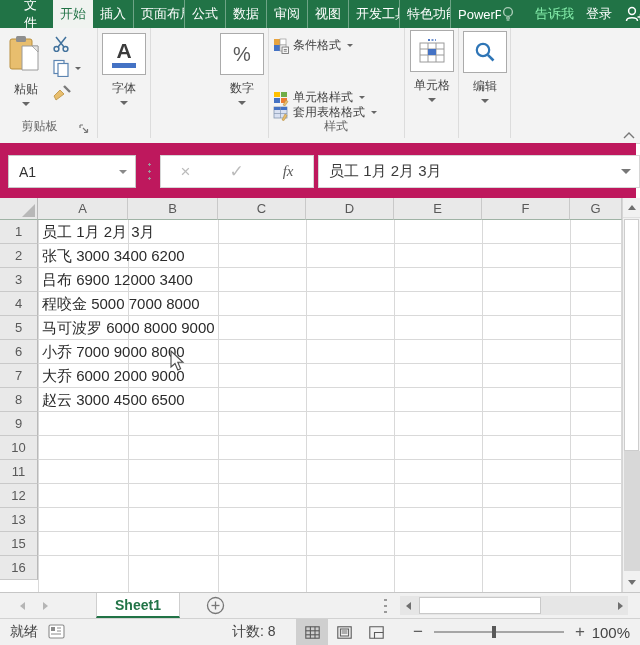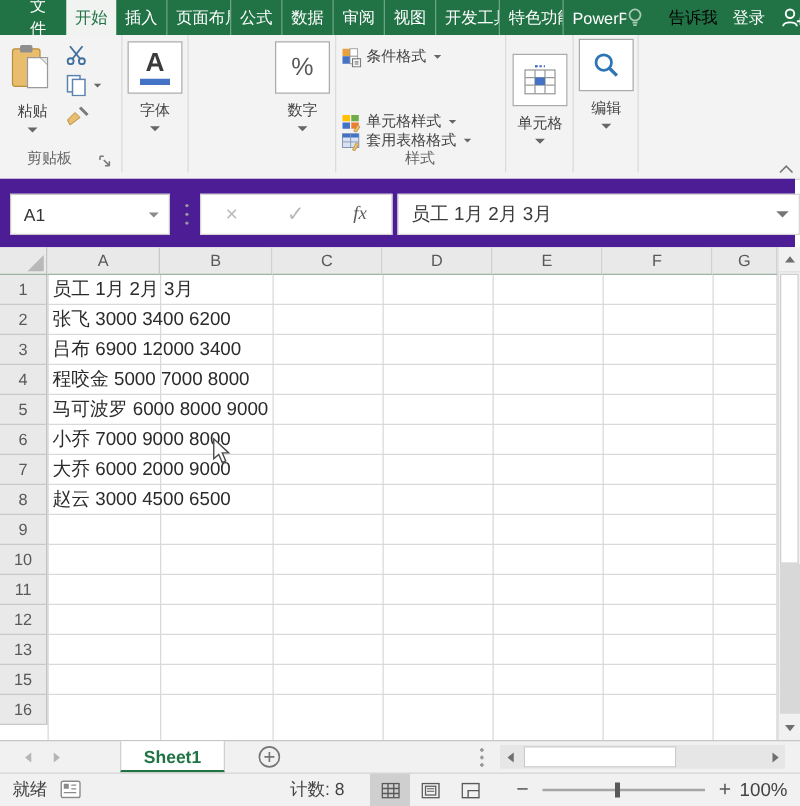--- a/index.html
+++ b/index.html
@@ -12,21 +12,21 @@
   .file-tab{display:flex;align-items:center;padding:0 16px;margin-left:8px;cursor:pointer;}
   .tab-spacer{width:16px;}
   .tabs{display:flex;align-items:stretch;}
   .tab{display:flex;align-items:center;padding:0 7px;white-space:nowrap;cursor:pointer;
        border-left:1px solid rgba(255,255,255,.35);}
   .tab:first-child{border-left:none;}
   .tab.trunc{max-width:36px;overflow:hidden;}
   .tab.active{background:#F0F3F0;color:#217346;border-left:none;}
   .tab.active + .tab{border-left:none;}
   .tabbar-right{margin-left:auto;display:flex;align-items:center;gap:6px;padding-right:6px;}
-  .tellme{color:#000000;white-space:nowrap;display:flex;align-items:center;gap:20px;}
+  .tellme{color:#86efac;white-space:nowrap;display:flex;align-items:center;gap:20px;}
   .signin{color:#fff;white-space:nowrap;padding:0 6px;}
   
   .ribbon{position:absolute;left:0;top:28px;width:640px;height:115px;background:#F3F3F3;
           border-bottom:1px solid #D2D2D2;font-size:12px;color:#444;}
   .rgroup{position:absolute;top:0;height:110px;border-right:1px solid #DCDCDC;}
   .g-clip{left:0;width:97px;}
   .g-font{left:97px;width:53px;}
   .g-align{left:150px;width:66px;}
   .g-num{left:216px;width:52px;}
   .g-styles{left:268px;width:136px;}
@@ -43,21 +43,21 @@
   .paste-btn{left:6px;top:6px;}
   .clip-col{position:absolute;left:52px;top:8px;display:flex;flex-direction:column;gap:7px;align-items:flex-start;}
   .mini{display:flex;align-items:center;gap:3px;cursor:pointer;}
   .launcher{position:absolute;right:8px;bottom:4px;cursor:pointer;}
   
   .stylerow{position:absolute;left:5px;display:flex;align-items:center;gap:4px;cursor:pointer;white-space:nowrap;}
   .caret-s{width:0;height:0;border-left:3px solid transparent;border-right:3px solid transparent;
            border-top:3px solid #666;margin-left:2px;}
   .chev-collapse{position:absolute;right:5px;bottom:4px;color:#777;font-size:12px;cursor:pointer;}
   
-  .fstrip{position:absolute;left:0;top:143px;width:636px;height:55px;background:#4c1d95;}
+  .fstrip{position:absolute;left:0;top:143px;width:636px;height:55px;background:#be185d;}
   .namebox{position:absolute;left:8px;top:12px;width:126px;height:31px;background:#fff;
            border:1px solid #C9C9C9;display:flex;align-items:center;font-size:14px;color:#333;}
   .namebox .nb-text{padding-left:10px;flex:1;}
   .nb-caret{width:0;height:0;border-left:4px solid transparent;border-right:4px solid transparent;
             border-top:4px solid #8a8a8a;margin-right:8px;}
   .vdots{position:absolute;left:148px;top:18px;width:3px;height:20px;
          background:radial-gradient(circle,#9a9a9a 1.2px,transparent 1.4px);background-size:3px 7px;}
   .fxbox{position:absolute;left:160px;top:12px;width:152px;height:31px;background:#fff;
          border:1px solid #D6D6D6;display:flex;align-items:center;justify-content:space-around;}
   .fx-cancel,.fx-enter{color:#BBBBBB;font-size:17px;}
@@ -272,21 +272,21 @@
             <rect x="8" y="8" width="6" height="5" fill="#ED7D31"></rect>
           <path d="M10 15 L13 10 L15 11.5 L12 15.8 Z" fill="#E8BE6E" stroke="#B98F3E" stroke-width="0.6"></path>
         </svg>
         <span>单元格样式</span>
         <span class="caret-s"></span>
       </div>
       <div class="gfooter">样式</div>
     </div>
 
     <div class="rgroup g-cells">
-      <div class="bigbtn" style="left:6px;top:15px;text-align:right;">
+      <div class="bigbtn" style="left:6px;top:2px;text-align:right;">
         <div class="bigbox">
           <svg width="26" height="24" viewBox="0 0 26 24">
             <rect x="1" y="4" width="24" height="19" fill="#fff" stroke="#9a9a9a" stroke-width="1"></rect>
             <line x1="1" y1="10" x2="25" y2="10" stroke="#9a9a9a" stroke-width="1"></line>
             <line x1="1" y1="16" x2="25" y2="16" stroke="#9a9a9a" stroke-width="1"></line>
             <line x1="9" y1="4" x2="9" y2="23" stroke="#9a9a9a" stroke-width="1"></line>
             <line x1="17" y1="4" x2="17" y2="23" stroke="#9a9a9a" stroke-width="1"></line>
             <rect x="9" y="10" width="8" height="6" fill="#4472C4"></rect>
             <path d="M9 1 H17" stroke="#4472C4" stroke-width="1.6" stroke-dasharray="2,1.5"></path>
             <path d="M9 1 l2 -0 M9 1 l0 0" stroke="#4472C4" stroke-width="1.6"></path>

